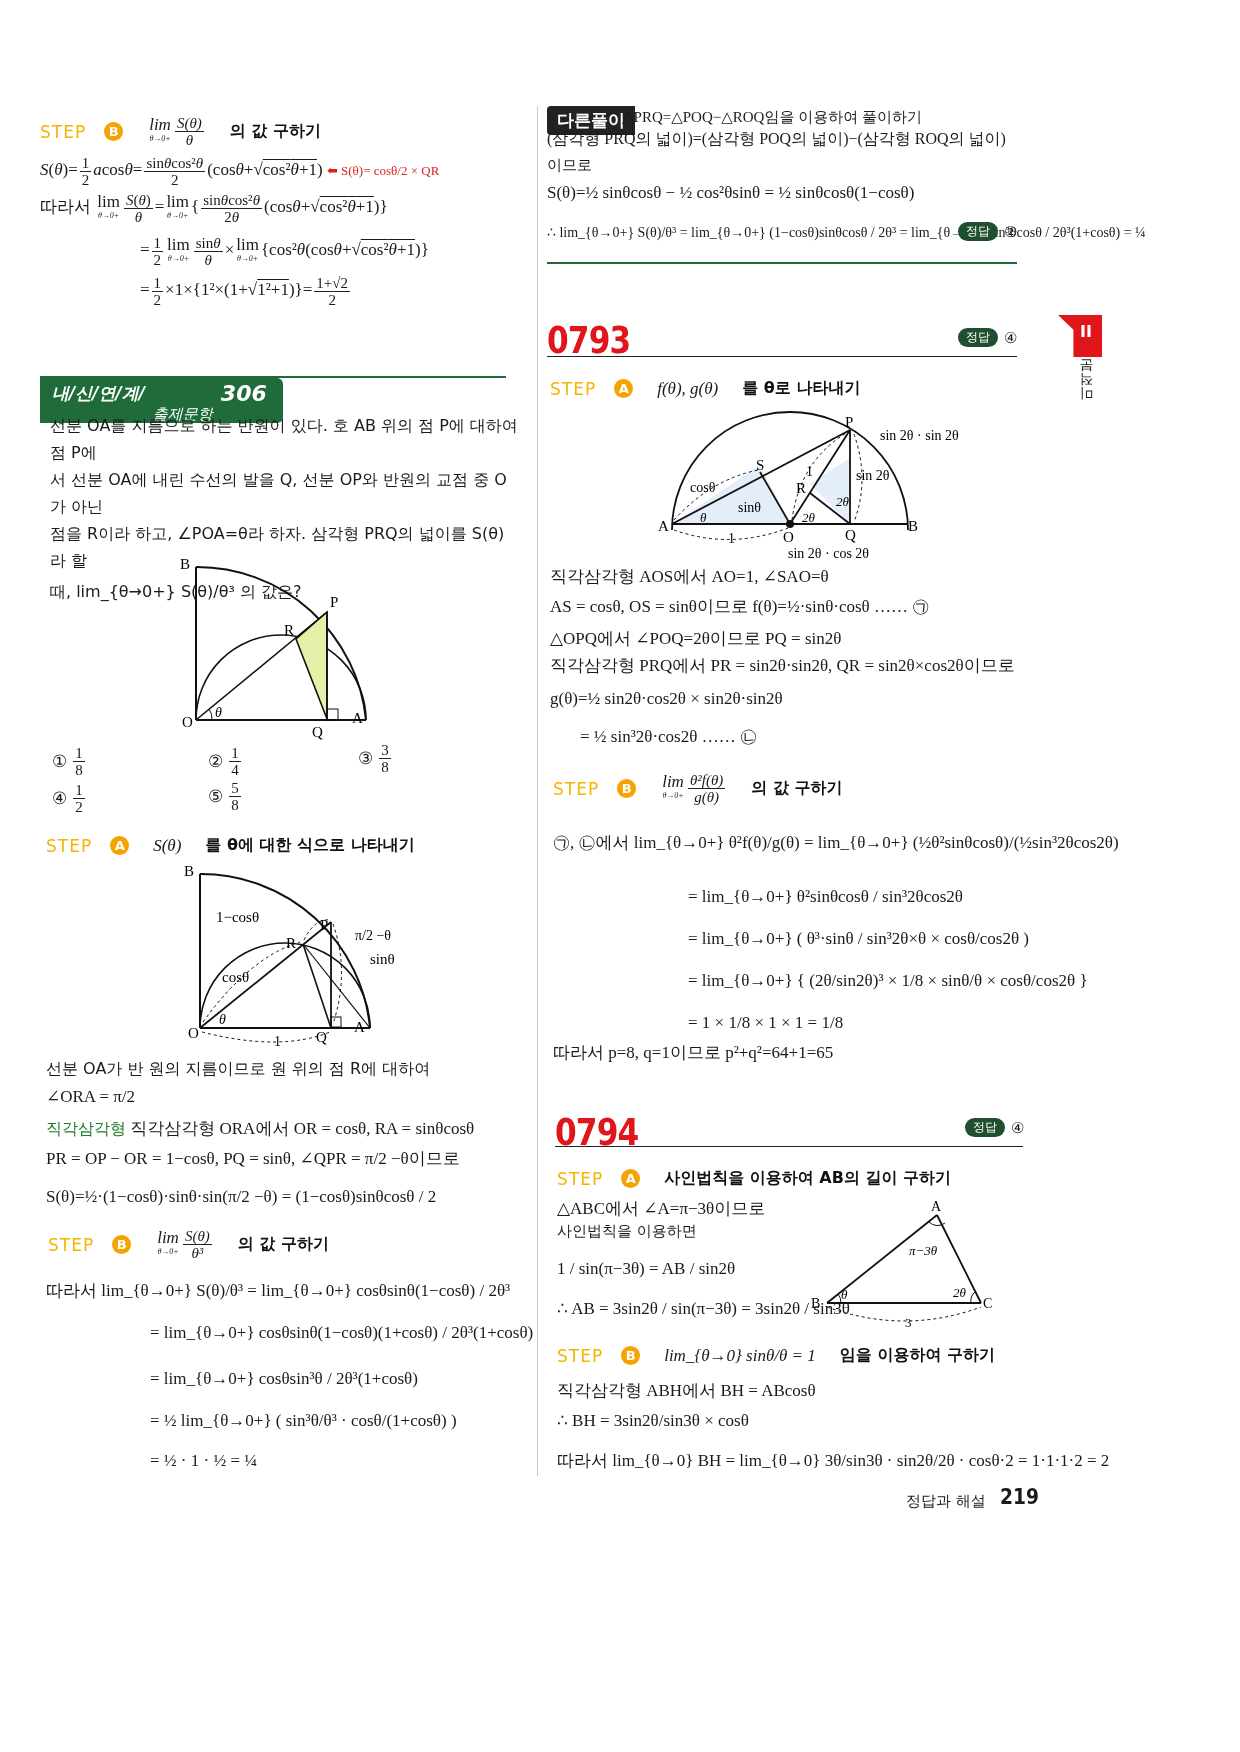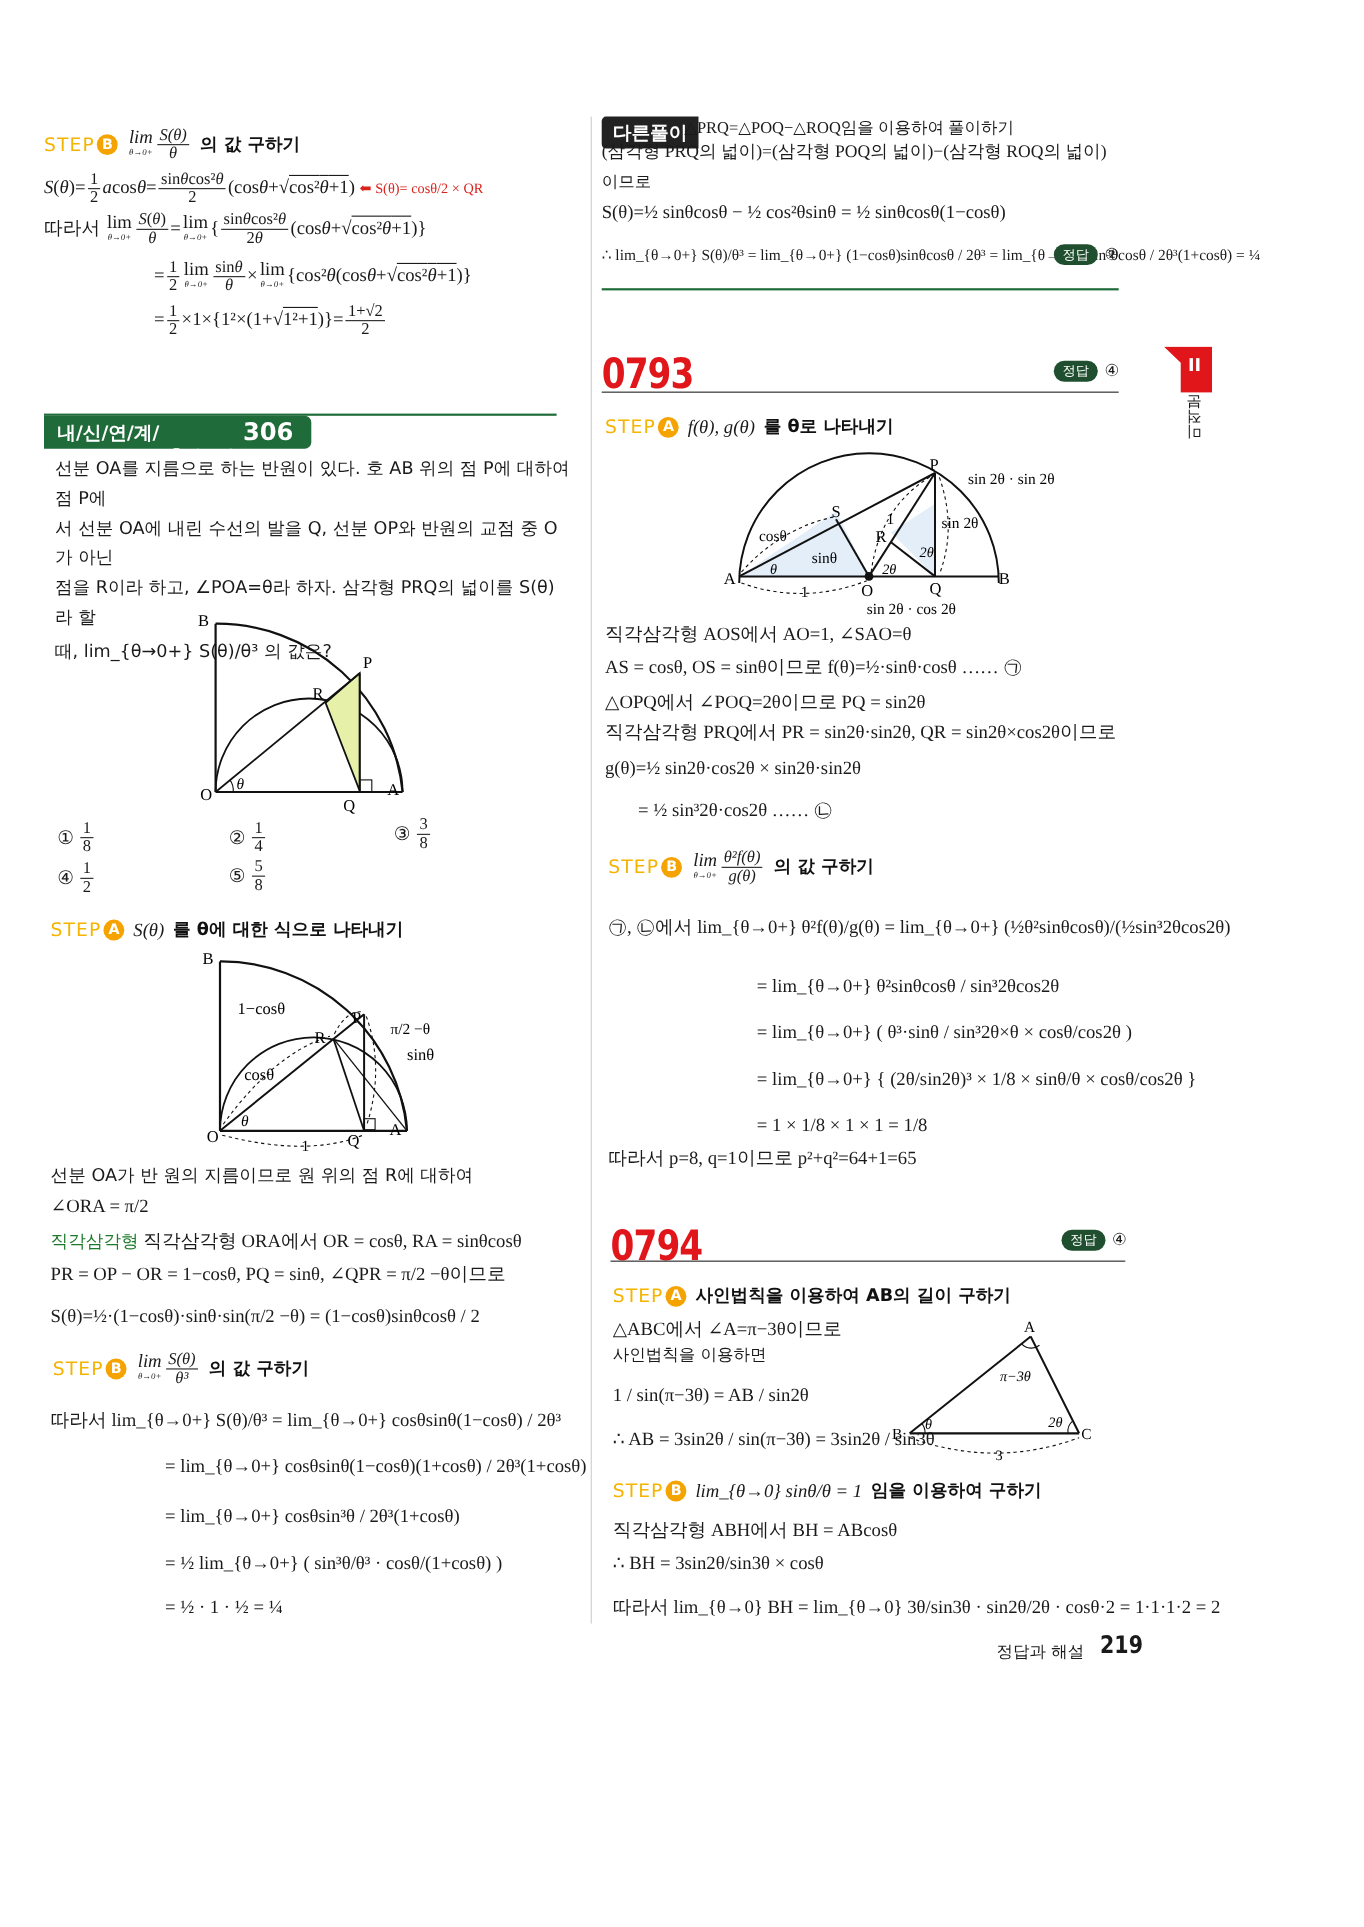--- a/index.html
+++ b/index.html
@@ -2,32 +2,32 @@
 <html><head>
 <meta charset="utf-8">
 <style>
   html, body { margin:0; padding:0; background:#fff; }
   body { width:1240px; height:1752px; position:relative; overflow:hidden;
          font-family:"DejaVu Serif","Liberation Serif",serif; color:#1a1a1a; }
   .abs { position:absolute; }
   .sans { font-family:"DejaVu Sans","Liberation Sans",sans-serif; }
   .serif { font-family:"Liberation Serif","DejaVu Serif",serif; }
   .line { position:absolute; font-size:17px; line-height:22px; white-space:nowrap; }
-  .step { position:absolute; display:flex; align-items:center; gap:8px; white-space:nowrap; }
+  .step { position:absolute; display:flex; align-items:center; gap:24px; white-space:nowrap; }
   .step-label { font-family:"DejaVu Sans","Liberation Sans",sans-serif; color:#f5b400; font-size:17px; letter-spacing:1px; }
   .step-badge { display:inline-flex; width:19px; height:19px; border-radius:50%; background:#f5a300; color:#fff; font-size:13px; font-weight:bold; align-items:center; justify-content:center; font-family:"DejaVu Sans",sans-serif; margin-left:-6px;}
   .step-title { font-family:"DejaVu Sans","Liberation Sans",sans-serif; font-weight:bold; font-size:16px; color:#111; }
   .step-math { font-family:"Liberation Serif",serif; font-size:17px; font-style:italic; }
   .green-txt { color:#1d7a2a; }
   .red-note { color:#d9241e; font-size:13px; }
   .frac { display:inline-flex; flex-direction:column; align-items:center; vertical-align:middle; font-size:15px; line-height:16px; margin:0 2px;}
   .frac .num { border-bottom:1px solid #222; padding:0 2px; }
   .lim { display:inline-flex; flex-direction:column; align-items:center; vertical-align:middle; line-height:14px; margin:0 2px; }
   .lim .sub { font-size:8px; font-style:italic; }
-  .prob-header { position:absolute; left:40px; top:378px; height:30px; background:#1f6b3a; color:#fff; border-radius:0 6px 6px 0; padding:0 16px 0 12px; display:flex; align-items:center; gap:8px; font-family:"DejaVu Sans",sans-serif; }
+  .prob-header { position:absolute; left:40px; top:378px; height:30px; background:#1f6b3a; color:#fff; border-radius:0 6px 6px 0; padding:0 16px 15px 12px; display:flex; align-items:center; gap:8px; font-family:"DejaVu Sans",sans-serif;font-style:italic; }
   .prob-header .t1 { font-size:17px; font-weight:bold; }
   .prob-header .t2 { font-size:15px;margin-top:42px; }
   .prob-header .t3 { font-size:22px; font-weight:bold; }
   .hr-green { position:absolute; height:2px; background:#1f6b3a; }
   .hr-dark { position:absolute; height:1px; background:#222; }
   .prob-num { position:absolute; font-family:"DejaVu Sans",sans-serif; font-weight:bold; color:#e0161b; font-size:38px; letter-spacing:-1px; transform:scaleX(0.82); transform-origin:left; }
   .answer { position:absolute; display:flex; align-items:center; gap:6px; }
   .answer-badge { background:#1f4f2e; color:#fff; font-family:"DejaVu Sans",sans-serif; font-size:12px; border-radius:10px; padding:1px 8px; }
   .answer-val { font-size:15px; }
   .alt-badge { position:absolute; left:547px; top:106px; background:#222; color:#fff; font-family:"DejaVu Sans",sans-serif; font-size:17px; font-weight:bold; padding:3px 10px; border-radius:4px 0 0 4px; }

